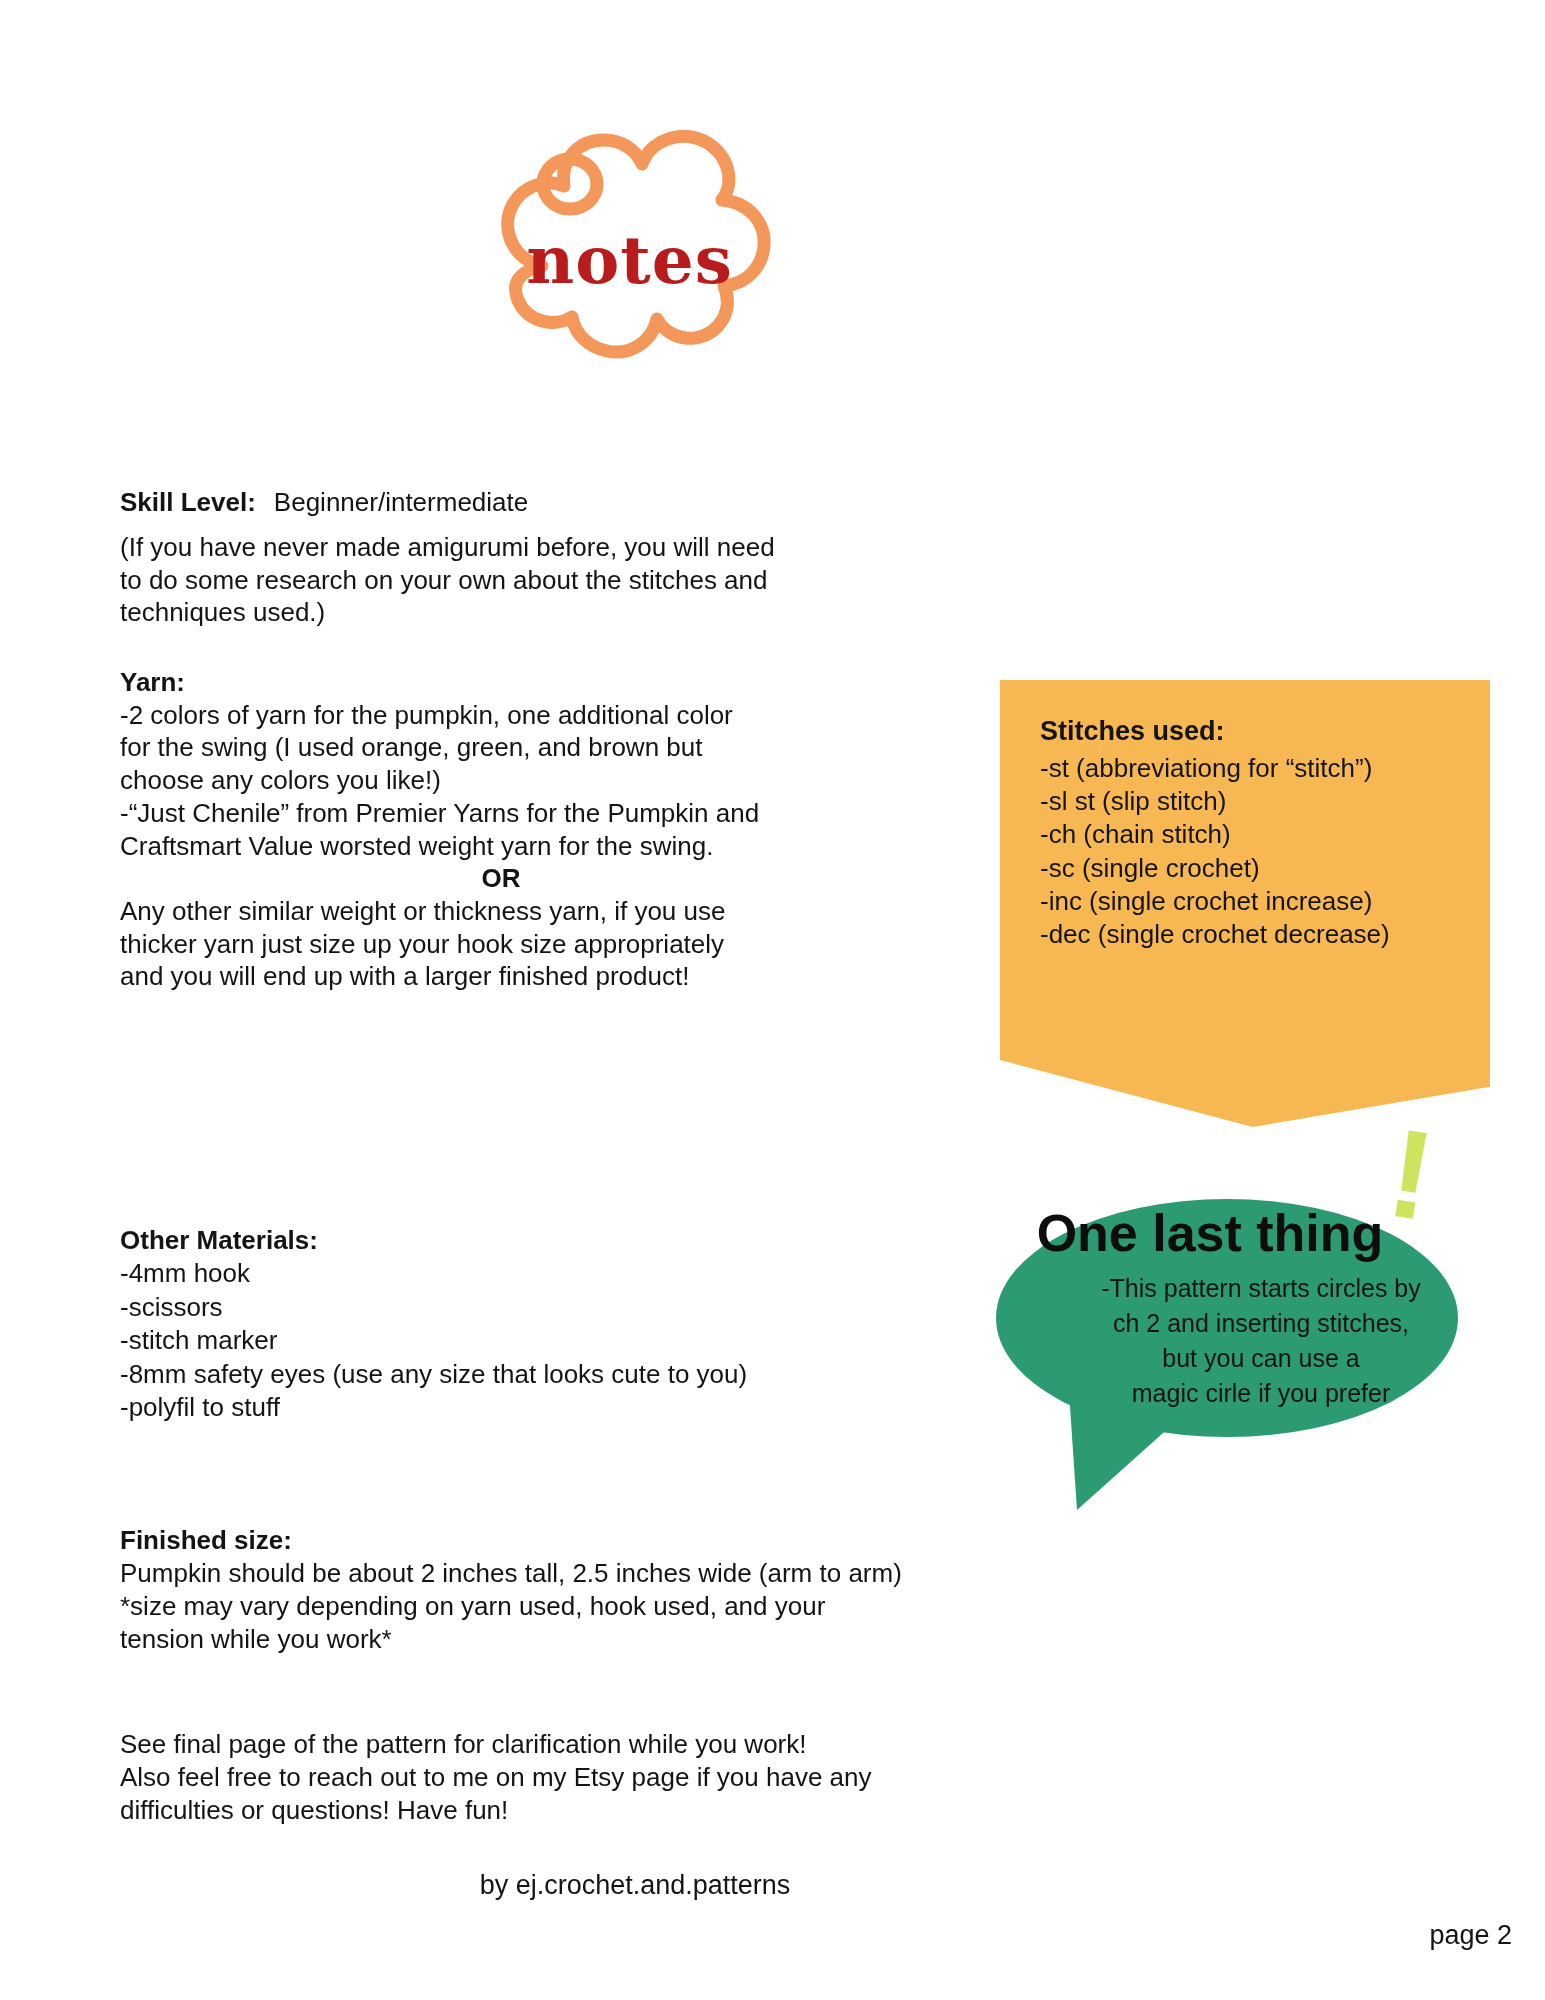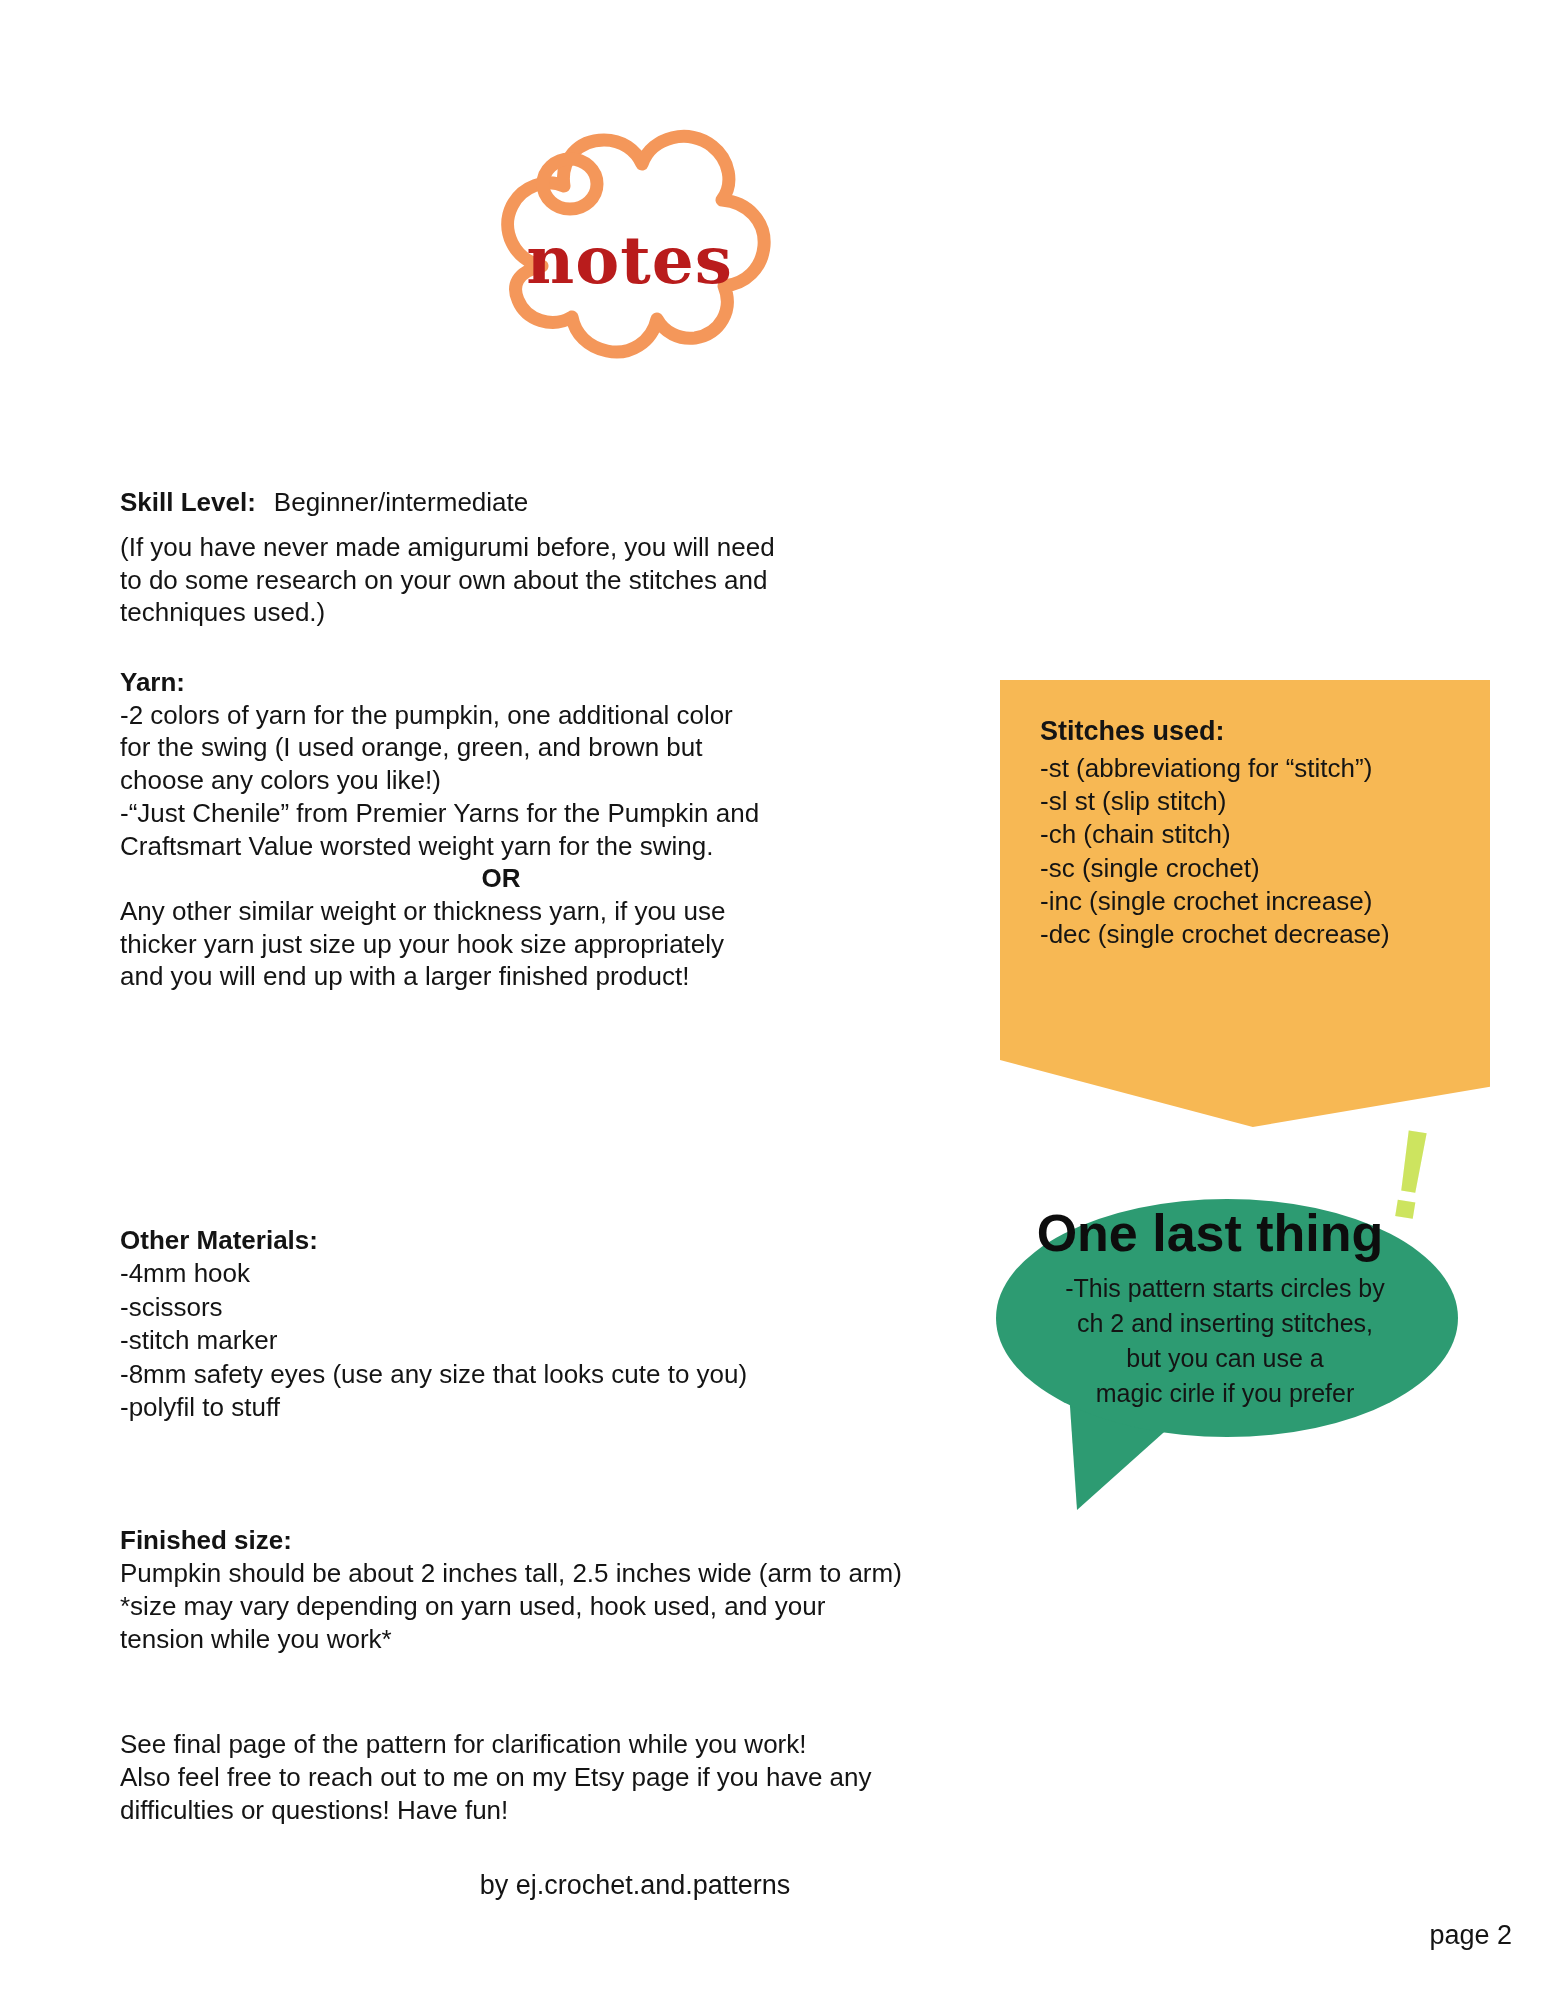--- a/index.html
+++ b/index.html
@@ -41,21 +41,21 @@
   
   .bubble-svg{left:950px;top:1125px;}
   .exclamation{
     left:1390px;top:1112px;font-size:126px;line-height:1;font-weight:bold;
     color:var(--color-lime,#CDE45F);transform:rotate(9deg);
   }
   .bubble-heading{
     left:1005px;top:1210px;width:410px;text-align:center;
     font-size:52px;line-height:46px;font-weight:bold;color:#0d0d0d;
   }
-  .bubble-lines{left:1000px;top:1271px;width:450px;text-align:center;}
+  .bubble-lines{left:1036px;top:1271px;width:450px;text-align:center;}
   .bubble-lines .line{line-height:35px;font-size:25px;}
   
   .byline{left:400px;top:1870px;width:470px;text-align:center;font-size:27px;}
   .page-number{right:33px;top:1920px;font-size:27px;}
   .label-gap{margin-left:18px;font-weight:normal;}
 </style>
 </head>
 <body>
 
 <div class="page">

